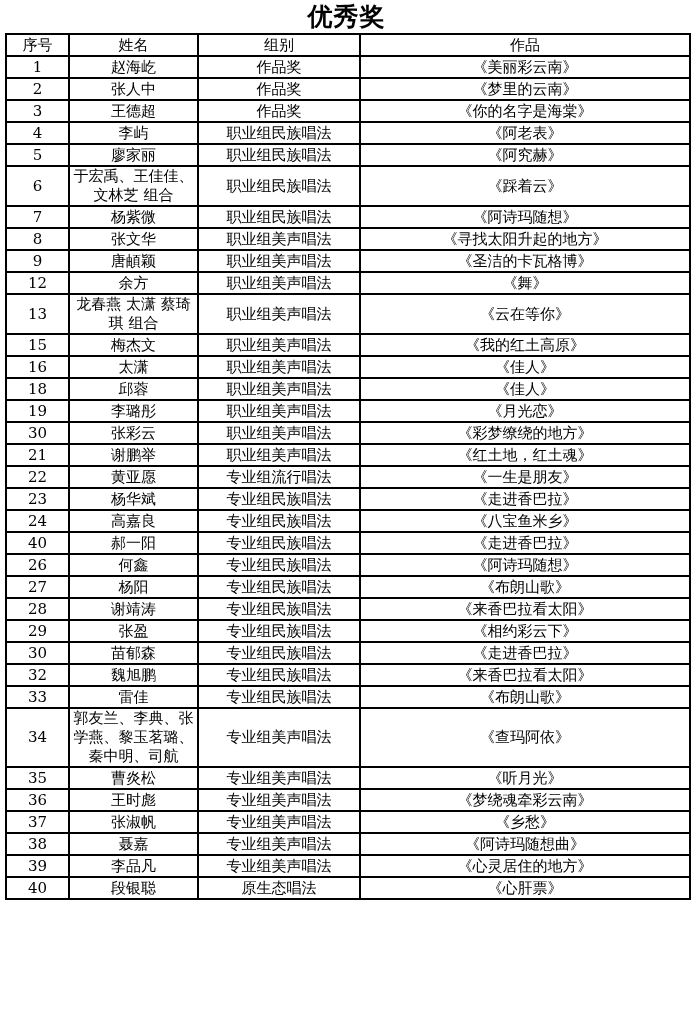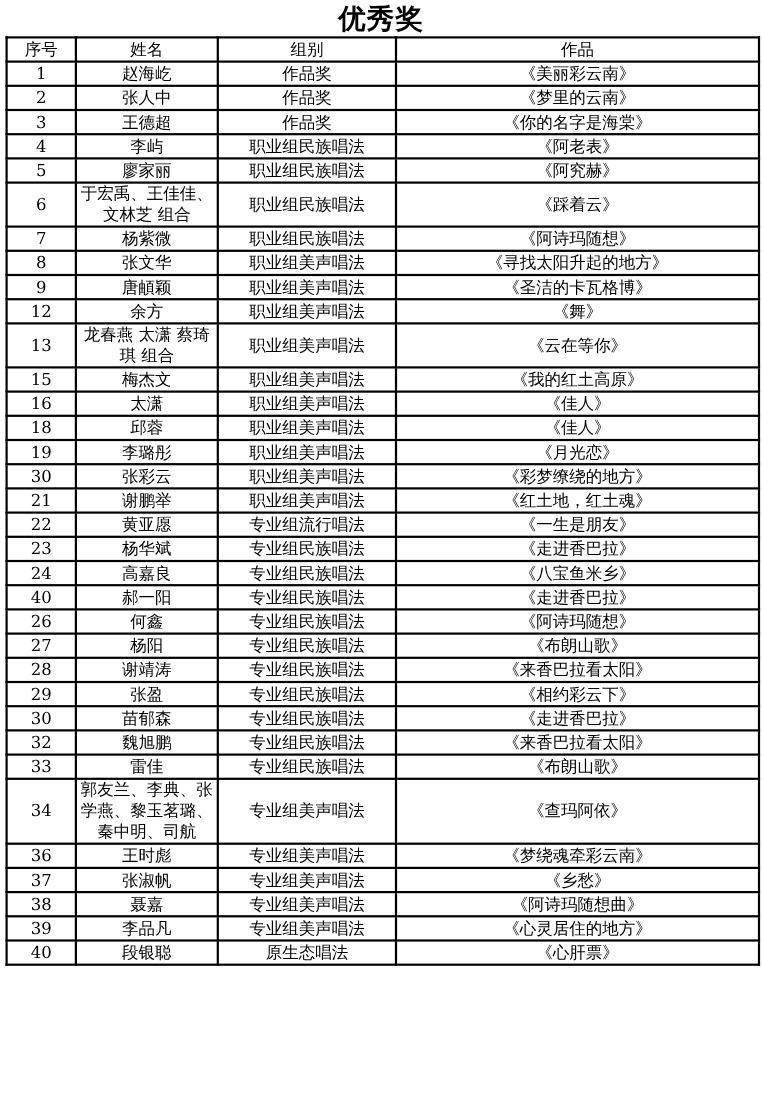--- a/index.html
+++ b/index.html
@@ -246,20 +246,26 @@
       <td>专业组民族唱法</td>
       <td>《布朗山歌》</td>
     </tr>
         <tr>
       <td>34</td>
       <td>郭友兰、李典、张学燕、黎玉茗璐、秦中明、司航</td>
       <td>专业组美声唱法</td>
       <td>《查玛阿依》</td>
     </tr>
         <tr>
+      <td>35</td>
+      <td>曹炎松</td>
+      <td>专业组美声唱法</td>
+      <td>《听月光》</td>
+    </tr>
+        <tr>
       <td>36</td>
       <td>王时彪</td>
       <td>专业组美声唱法</td>
       <td>《梦绕魂牵彩云南》</td>
     </tr>
         <tr>
       <td>37</td>
       <td>张淑帆</td>
       <td>专业组美声唱法</td>
       <td>《乡愁》</td>

